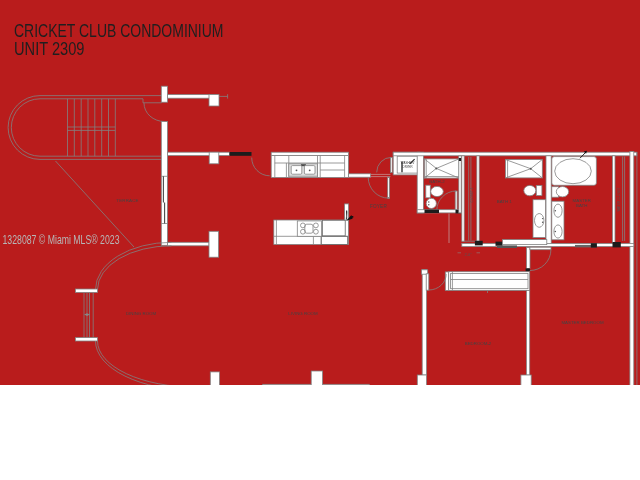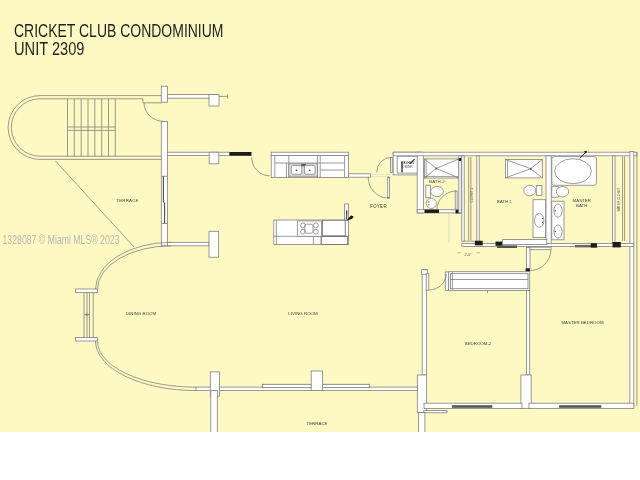--- a/index.html
+++ b/index.html
@@ -1,16 +1,16 @@
 <!DOCTYPE html>
 <html><head>
 <meta charset="utf-8">
 <style>
   html,body{margin:0;padding:0;background:#ffffff;}
-  .page{position:relative;width:640px;height:432px;background:#fef9c3;overflow:hidden;}
+  .page{position:relative;width:640px;height:385px;background:#b91c1c;overflow:hidden;}
   svg{position:absolute;left:0;top:0;}
   svg text{font-family:"Liberation Sans",sans-serif;}
 </style>
 </head>
 <body>
 <div class="page">
 <svg width="640" height="480" viewBox="0 0 640 480">
 <g fill="none" stroke="#818181" stroke-width="0.8">
 
 <g stroke="none">

